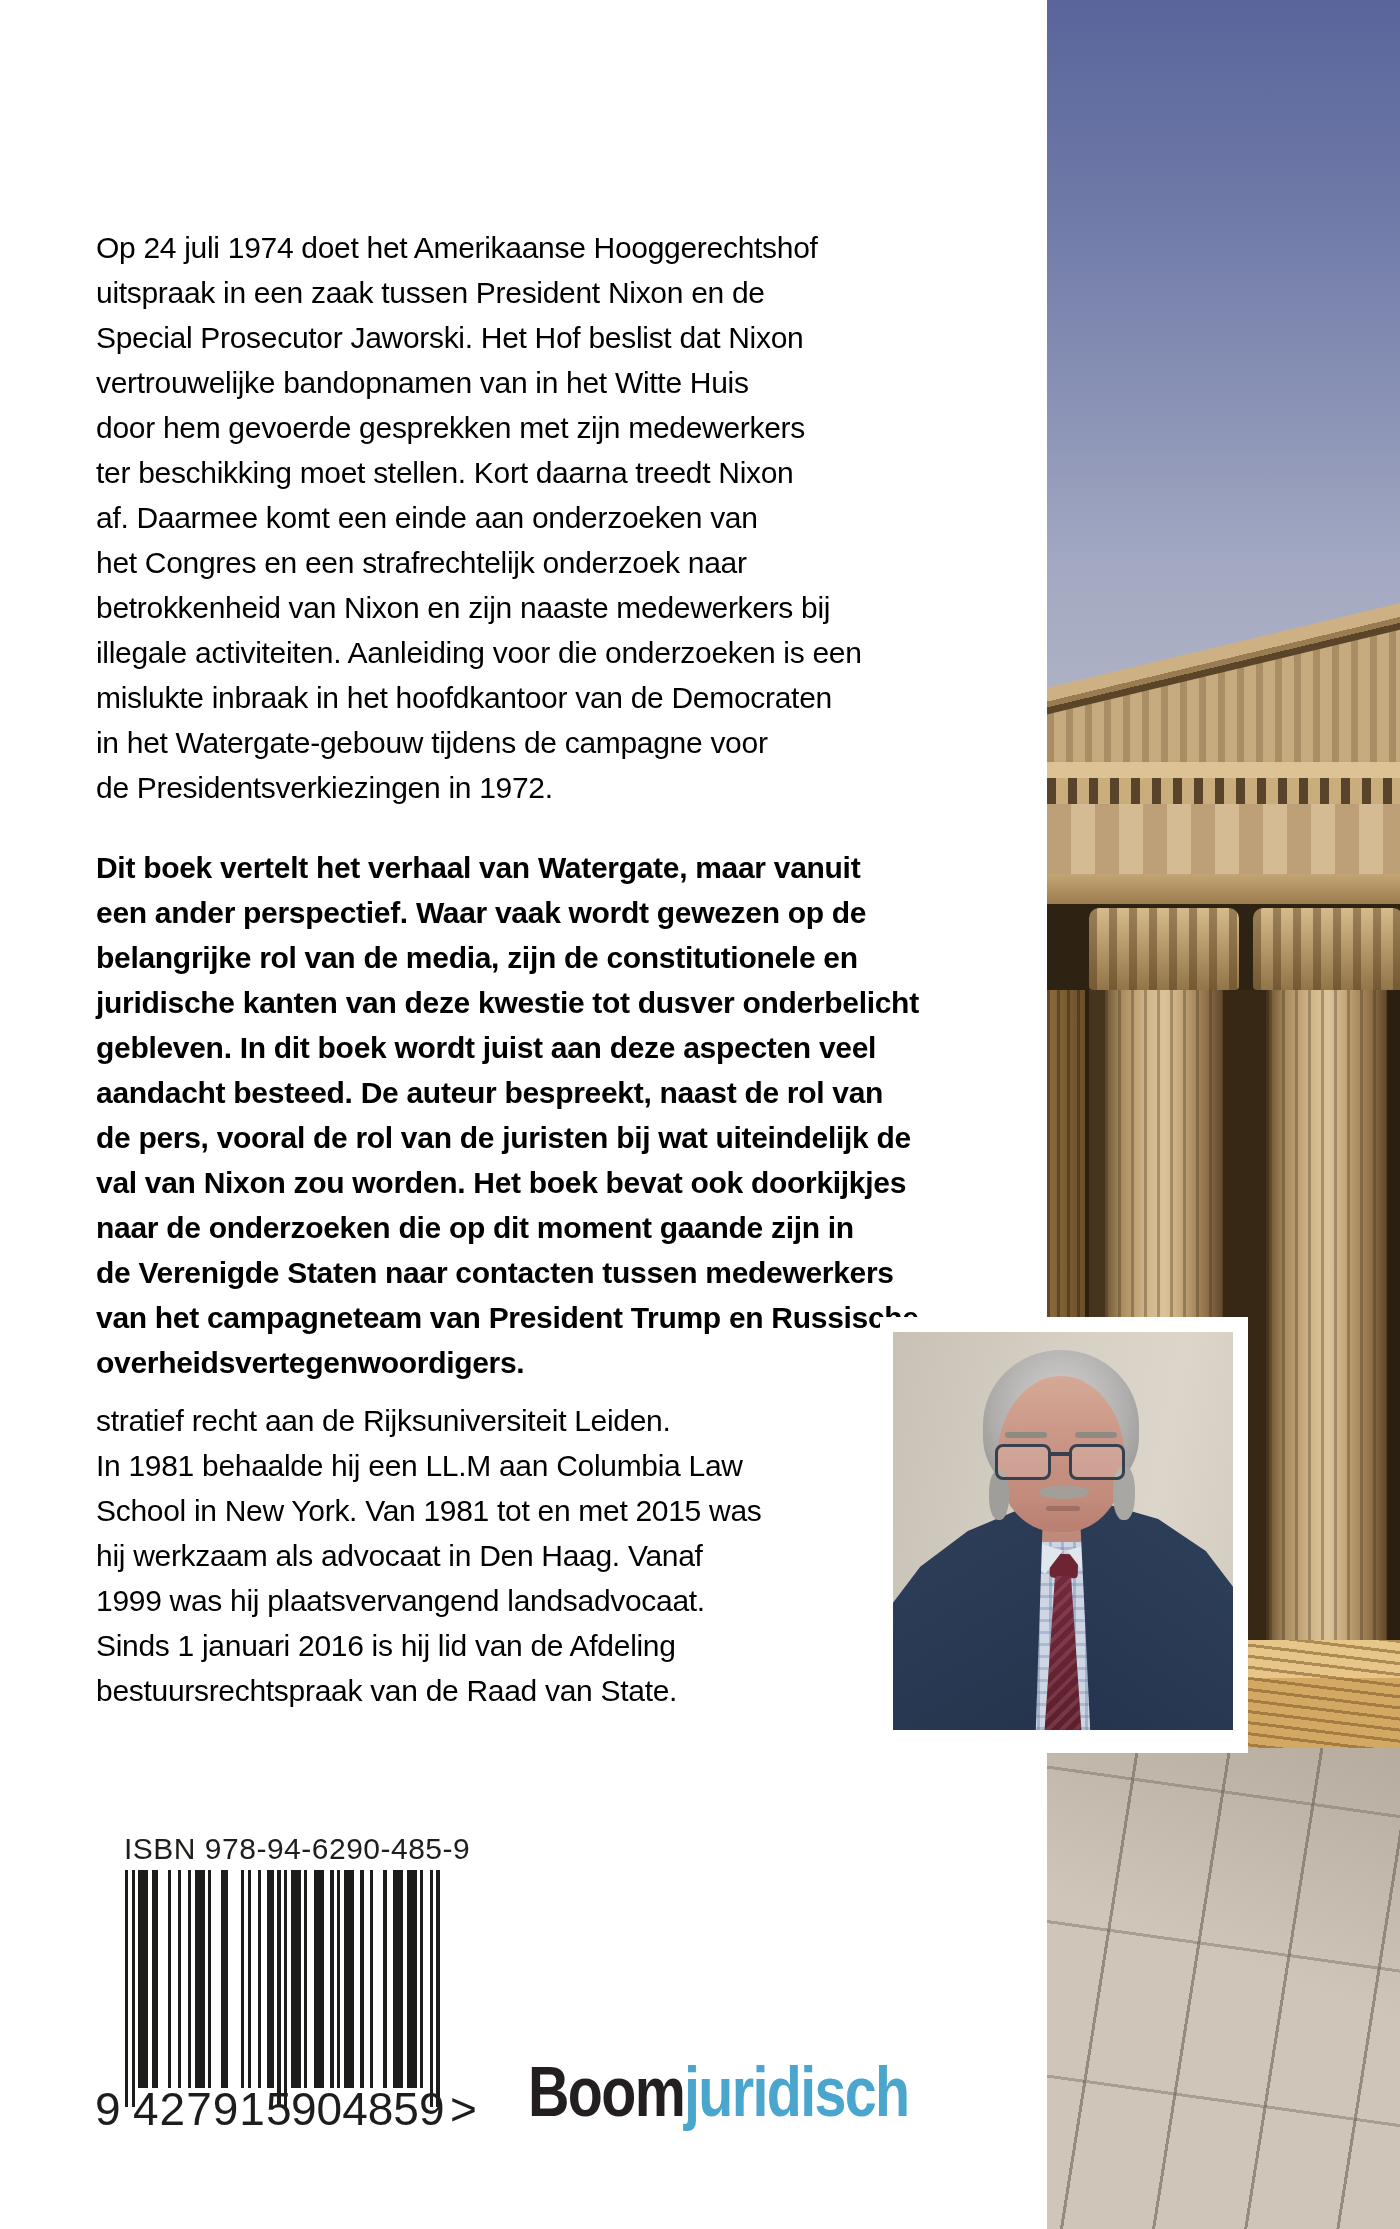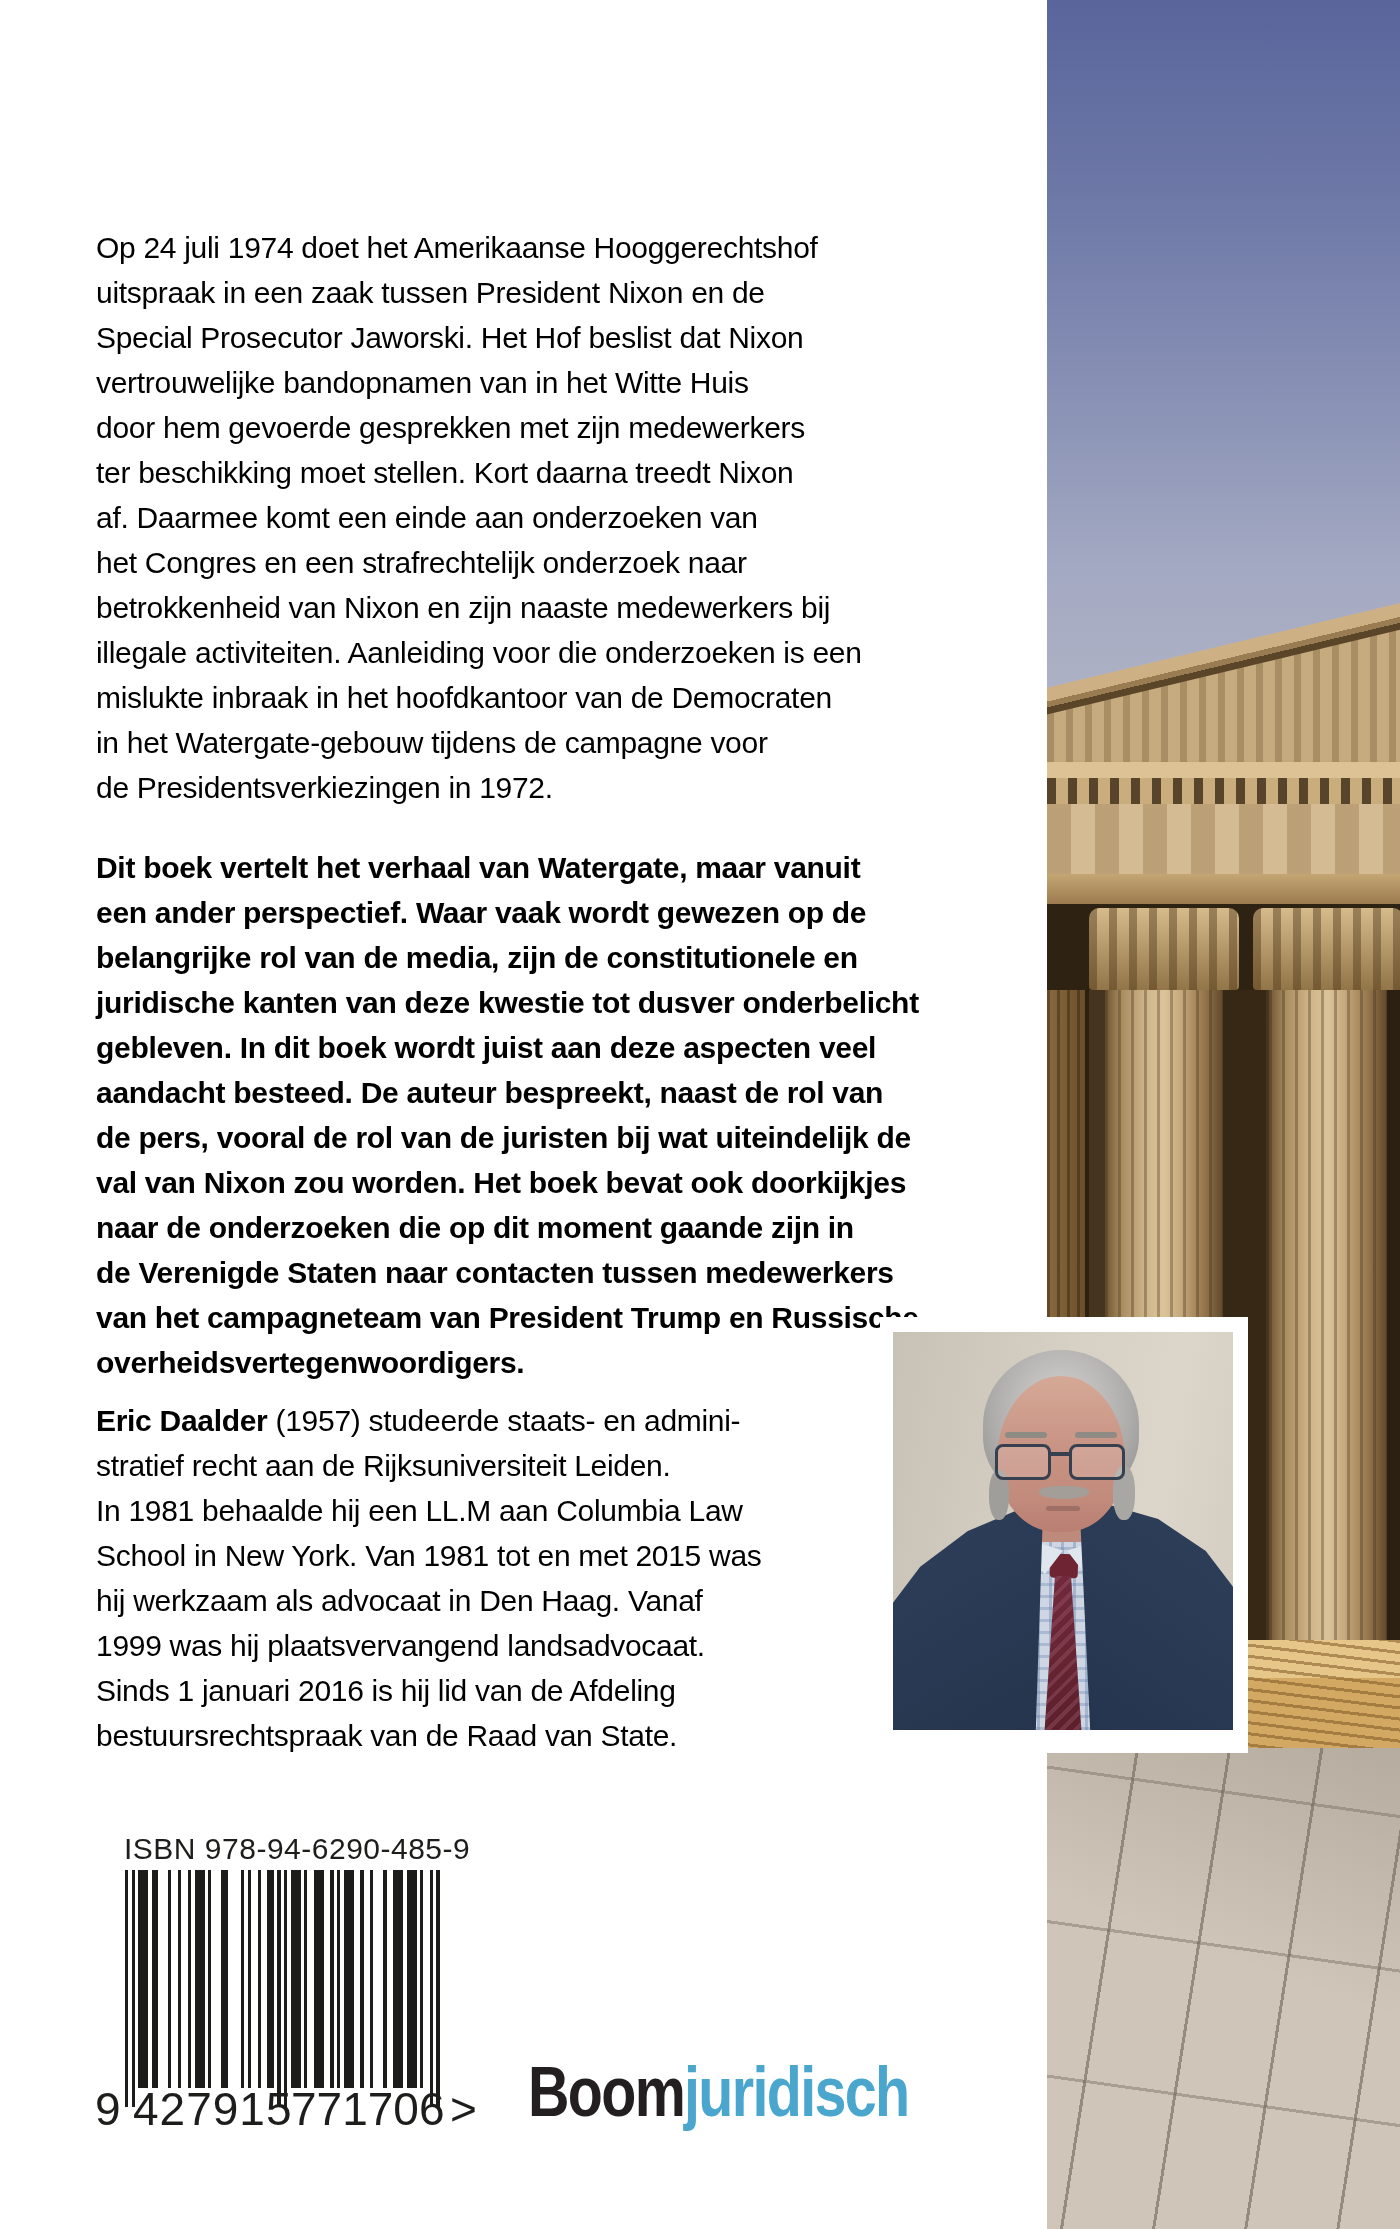--- a/index.html
+++ b/index.html
@@ -135,21 +135,20 @@
     <div class="shaft shaft2"></div>
   </div>
   <div class="steps"></div>
   <div class="pavement"></div>
 </div>
 
 <div class="textblock p1">Op 24 juli 1974 doet het Amerikaanse Hooggerechtshof<br>uitspraak in een zaak tussen President Nixon en de<br>Special Prosecutor Jaworski. Het Hof beslist dat Nixon<br>vertrouwelijke bandopnamen van in het Witte Huis<br>door hem gevoerde gesprekken met zijn medewerkers<br>ter beschikking moet stellen. Kort daarna treedt Nixon<br>af. Daarmee komt een einde aan onderzoeken van<br>het Congres en een strafrechtelijk onderzoek naar<br>betrokkenheid van Nixon en zijn naaste medewerkers bij<br>illegale activiteiten. Aanleiding voor die onderzoeken is een<br>mislukte inbraak in het hoofdkantoor van de Democraten<br>in het Watergate-gebouw tijdens de campagne voor<br>de Presidentsverkiezingen in 1972.</div>
 <div class="textblock p2">Dit boek vertelt het verhaal van Watergate, maar vanuit<br>een ander perspectief. Waar vaak wordt gewezen op de<br>belangrijke rol van de media, zijn de constitutionele en<br>juridische kanten van deze kwestie tot dusver onderbelicht<br>gebleven. In dit boek wordt juist aan deze aspecten veel<br>aandacht besteed. De auteur bespreekt, naast de rol van<br>de pers, vooral de rol van de juristen bij wat uiteindelijk de<br>val van Nixon zou worden. Het boek bevat ook doorkijkjes<br>naar de onderzoeken die op dit moment gaande zijn in<br>de Verenigde Staten naar contacten tussen medewerkers<br>van het campagneteam van President Trump en Russische<br>overheidsvertegenwoordigers.</div>
 
 <div class="textblock bio">
-  <div><span class="bio-name">Eric Daalder</span><span> (1957) studeerde staats- en admini-</span></div>
   <div>stratief recht aan de Rijksuniversiteit Leiden.<br>In 1981 behaalde hij een LL.M aan Columbia Law<br>School in New York. Van 1981 tot en met 2015 was<br>hij werkzaam als advocaat in Den Haag. Vanaf<br>1999 was hij plaatsvervangend landsadvocaat.<br>Sinds 1 januari 2016 is hij lid van de Afdeling<br>bestuursrechtspraak van de Raad van State.</div>
 </div>
 
 <div class="frame">
   <div class="pphoto">
     <div class="hair"></div>
     <div class="sideL"></div>
     <div class="sideR"></div>
     <div class="neck"></div>
     <div class="face"></div>
@@ -265,18 +264,18 @@
     <span class="m"></span>
     <span class="m b"></span>
     <span class="m"></span>
     <span class="m"></span>
     <span class="m b g"></span>
     <span class="m g"></span>
     <span class="m b g"></span>
   </div>
 <span class="bdigit d-pre">9</span>
 <span class="bdigit d-g1">427915</span>
-<span class="bdigit d-g2">771706</span>
+<span class="bdigit d-g2">904859</span>
 <span class="bdigit d-end">&gt;</span>
 
 <div class="publisher">
   <span style="color: rgb(35, 31, 32);">Boom</span><span style="color: rgb(75, 166, 206);">juridisch</span>
 </div>
 
 </body></html>

